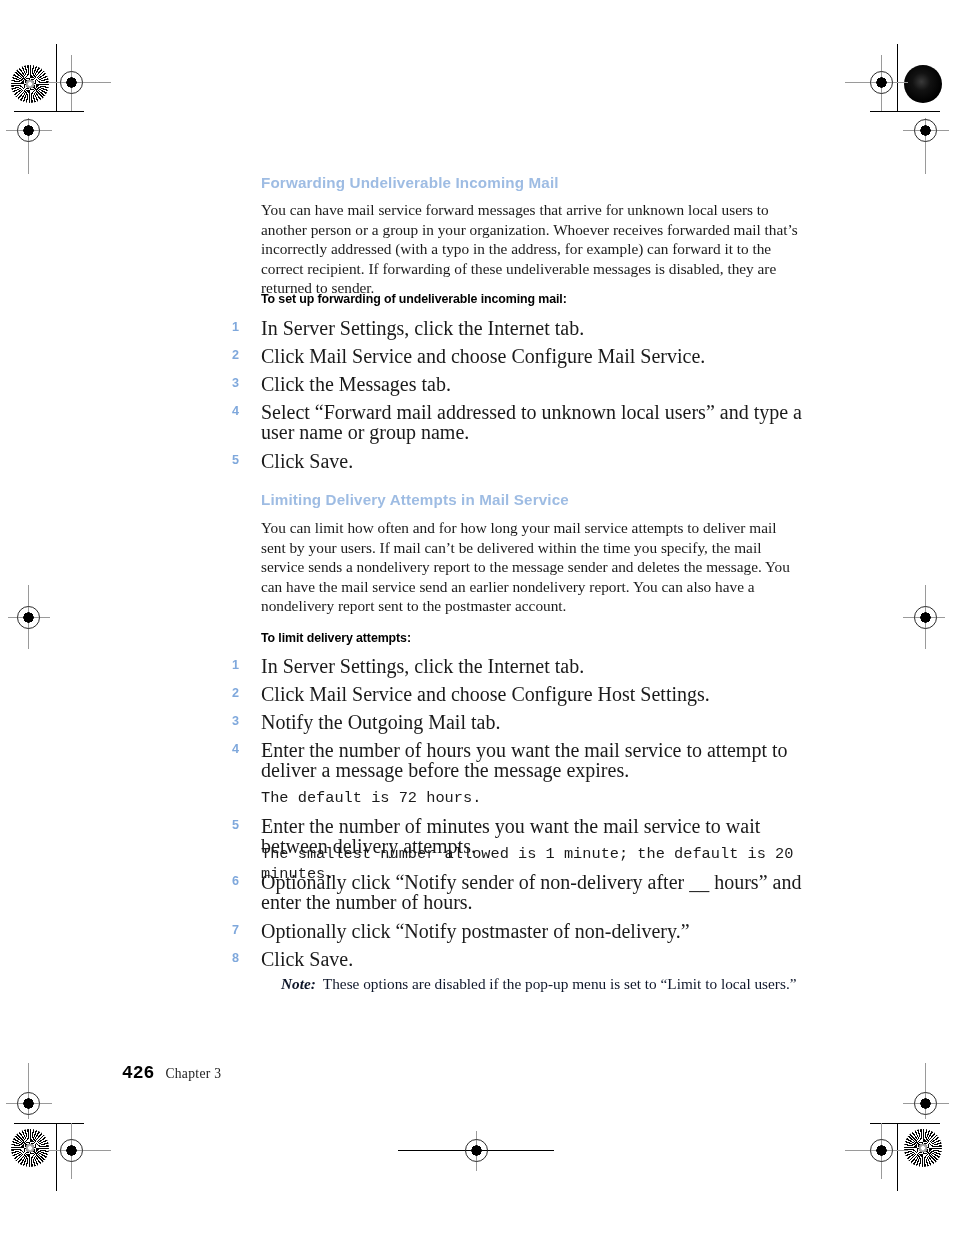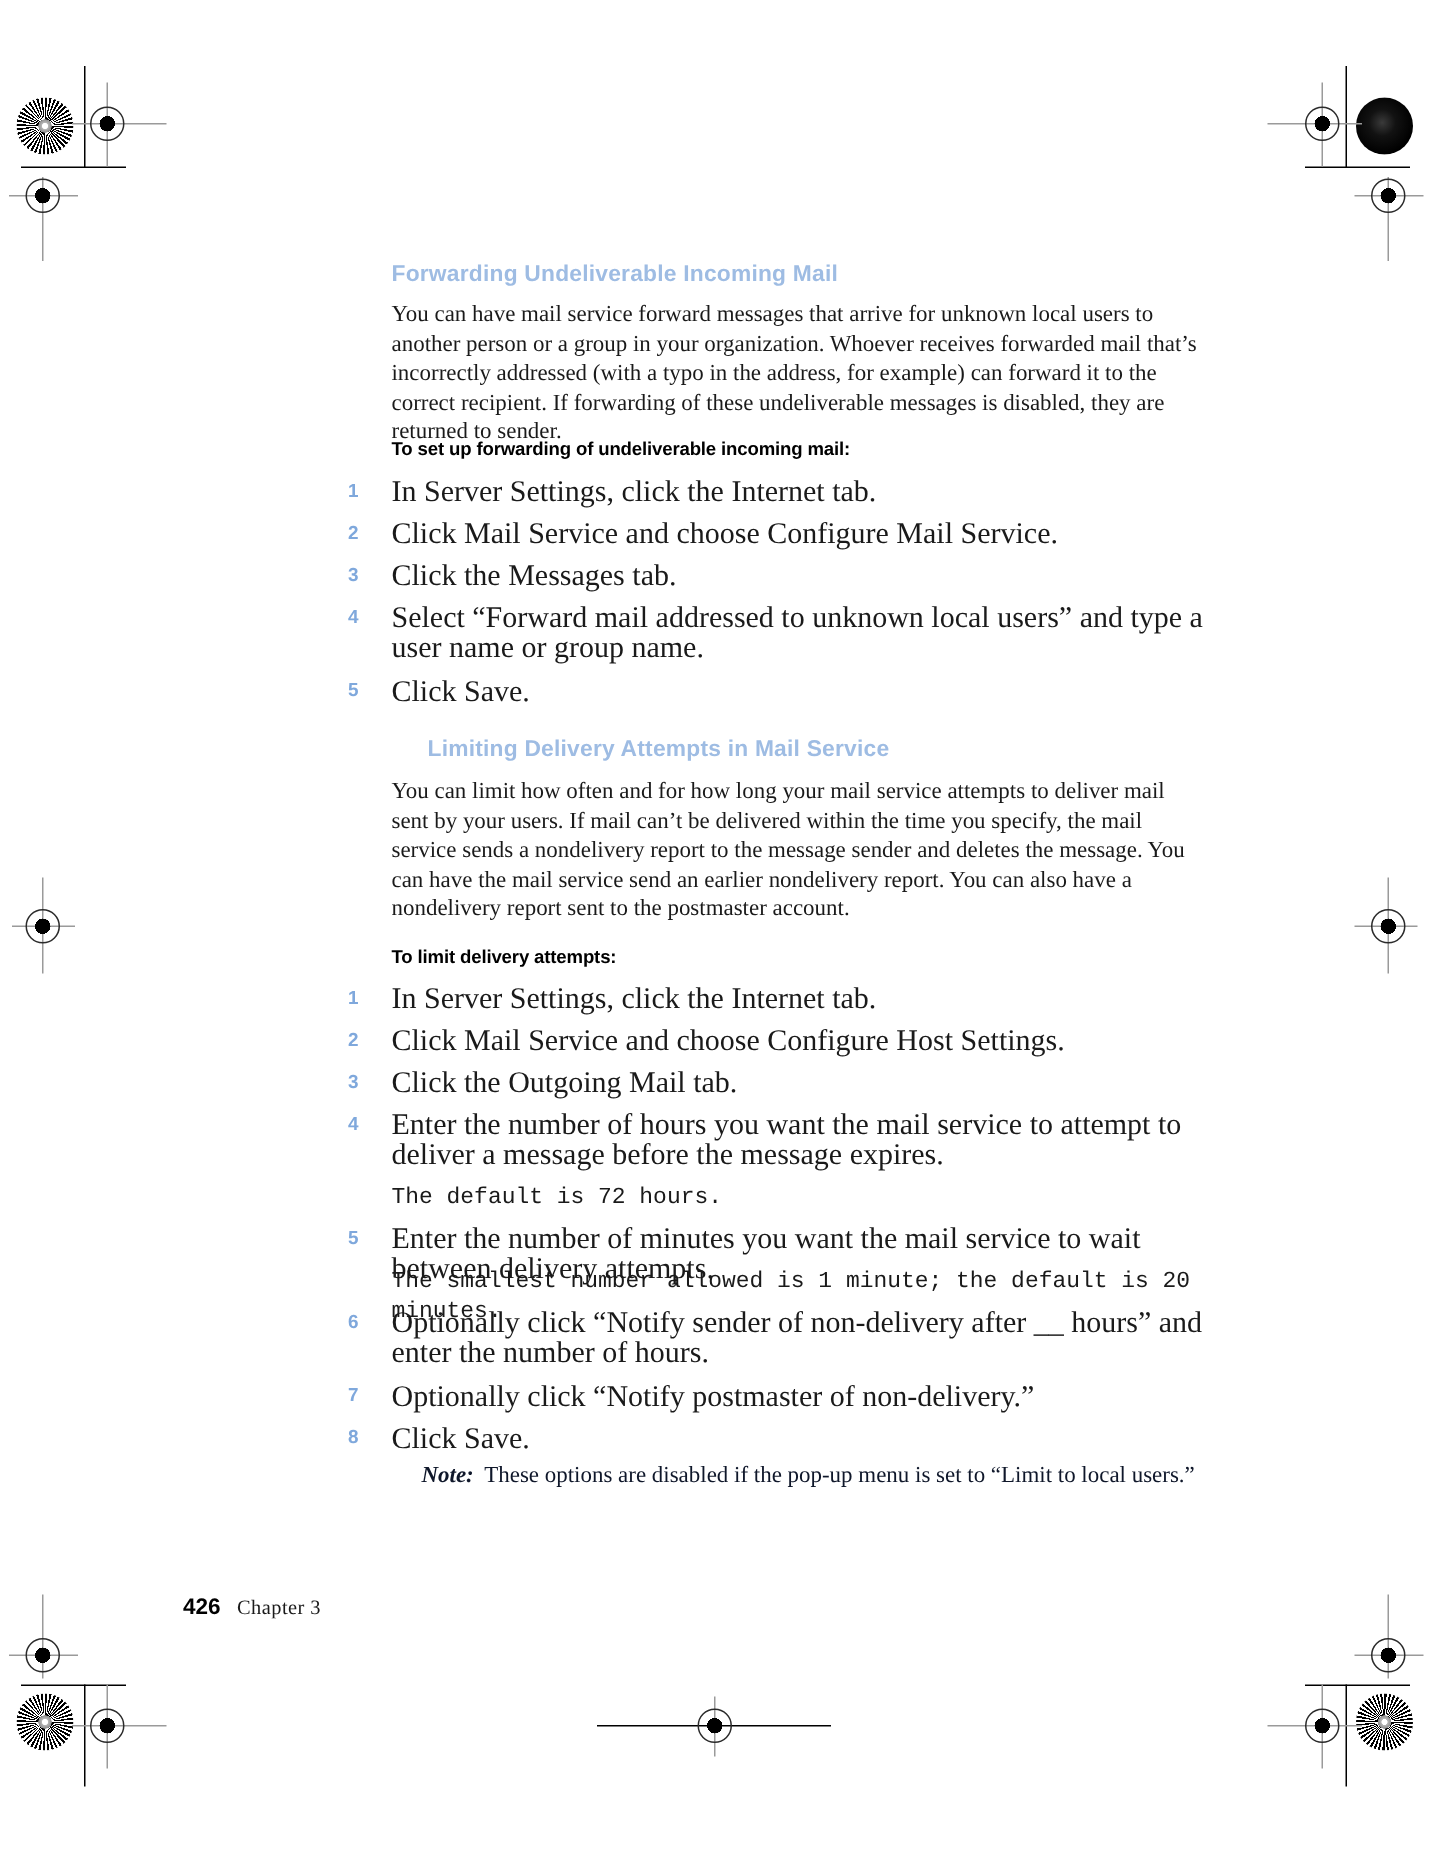--- a/index.html
+++ b/index.html
@@ -199,23 +199,23 @@
   }
 
   .footer {
     position: absolute;
     left: 122px;
     top: 1063px;
     width: 320px;
     white-space: nowrap;
   }
   .folio {
-    font-family: Liberation Sans, sans-serif;
-    font-weight: bold;
-    font-size: 15px;
+    font-family: Liberation Mono, monospace;
+    font-weight: bold;
+    font-size: 18px;
     color: #000000;
   }
   .chapter-label {
     font-family: "Liberation Serif", serif;
     font-size: 13.6px;
     color: #1a1a1a;
     margin-left: 11px;
     letter-spacing: 0.3px;
   }
 </style>
@@ -320,37 +320,37 @@
     </div>
     <div class="step" style="top:403px;">
       <span class="step-num">4</span>
       <span class="step-text">Select “Forward mail addressed to unknown local users” and type a user name or group name.</span>
     </div>
     <div class="step" style="top:452px;">
       <span class="step-num">5</span>
       <span class="step-text">Click Save.</span>
     </div>
 
-    <div class="h2" style="top:491px;margin-left:24px;">Limiting Delivery Attempts in Mail Service</div>
+    <div class="h2" style="top:491px;">Limiting Delivery Attempts in Mail Service</div>
 
     <div class="para" style="top:518px;">You can limit how often and for how long your mail service attempts to deliver mail sent by your users. If mail can’t be delivered within the time you specify, the mail service sends a nondelivery report to the message sender and deletes the message. You can have the mail service send an earlier nondelivery report. You can also have a nondelivery report sent to the postmaster account.</div>
 
     <div class="h3" style="top:631px;">To limit delivery attempts:</div>
 
     <div class="step" style="top:657px;">
       <span class="step-num">1</span>
       <span class="step-text">In Server Settings, click the Internet tab.</span>
     </div>
     <div class="step" style="top:685px;">
       <span class="step-num">2</span>
       <span class="step-text">Click Mail Service and choose Configure Host Settings.</span>
     </div>
     <div class="step" style="top:713px;">
       <span class="step-num">3</span>
-      <span class="step-text">Click the Outgoing Mail tab.</span>
+      <span class="step-text">Notify the Outgoing Mail tab.</span>
     </div>
     <div class="step" style="top:741px;">
       <span class="step-num">4</span>
       <span class="step-text">Enter the number of hours you want the mail service to attempt to deliver a message before the message expires.</span>
     </div>
 
     <div class="subnote" style="top:789px;">The default is 72 hours.</div>
 
     <div class="step" style="top:817px;">
       <span class="step-num">5</span>

